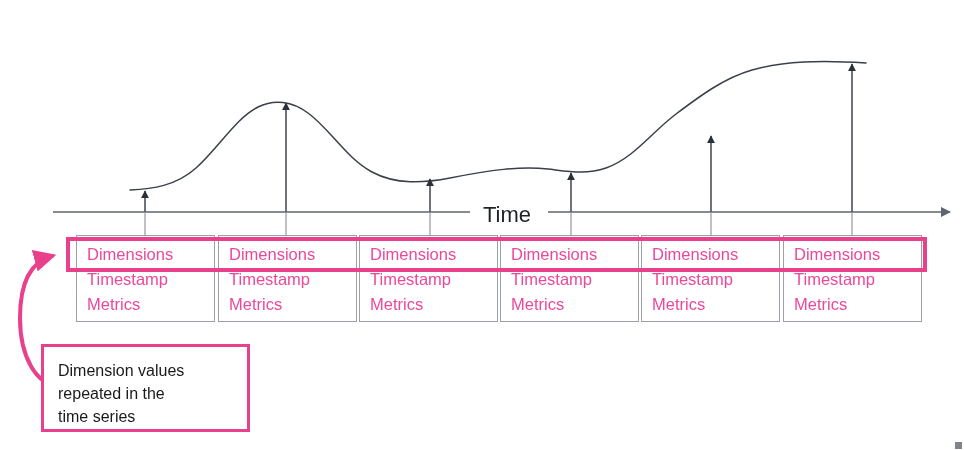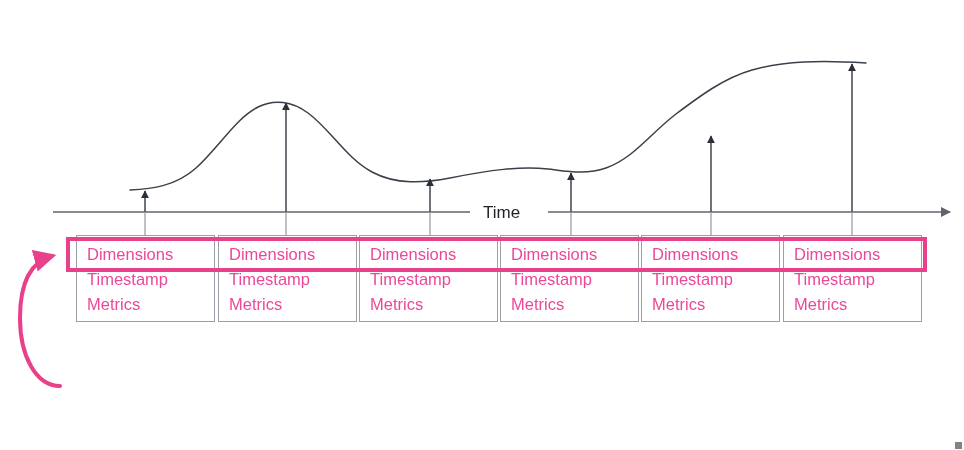--- a/index.html
+++ b/index.html
@@ -24,21 +24,21 @@
   }
   #svg-layer {
     position: absolute;
     left: 0;
     top: 0;
     width: 964px;
     height: 450px;
   }
   .time-label {
     position: absolute;
-    font-size: 17px;
+    font-size: 22px;
     color: #1f2329;
     background: #ffffff;
     padding: 0 9px;
     line-height: 1;
     white-space: nowrap;
   }
   .record-box {
     position: absolute;
     box-sizing: border-box;
     border: 1.4px solid #9aa0a6;
@@ -167,16 +167,21 @@
   </div>
 
   <div class="record-box" style="left:783px; top:235px; width:139px; height:87px;">
     <div class="record-line">Dimensions</div>
     <div class="record-line">Timestamp</div>
     <div class="record-line">Metrics</div>
   </div>
 
   <div class="highlight-rect" style="left:66px; top:237px; width:861px; height:35px;"></div>
 
+  <div class="callout-box" style="left:41px; top:344px; width:209px; height:88px;">
+    <div class="callout-line">Dimension values</div>
+    <div class="callout-line">repeated in the</div>
+    <div class="callout-line">time series</div>
+  </div>
 
   <div class="corner-speck"></div>
 
 </div>
 
 </body></html>

